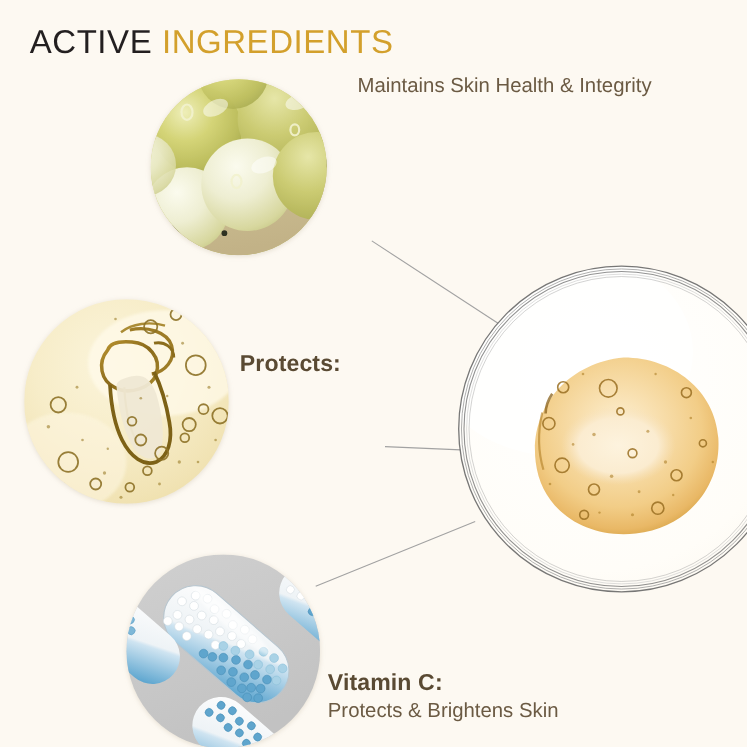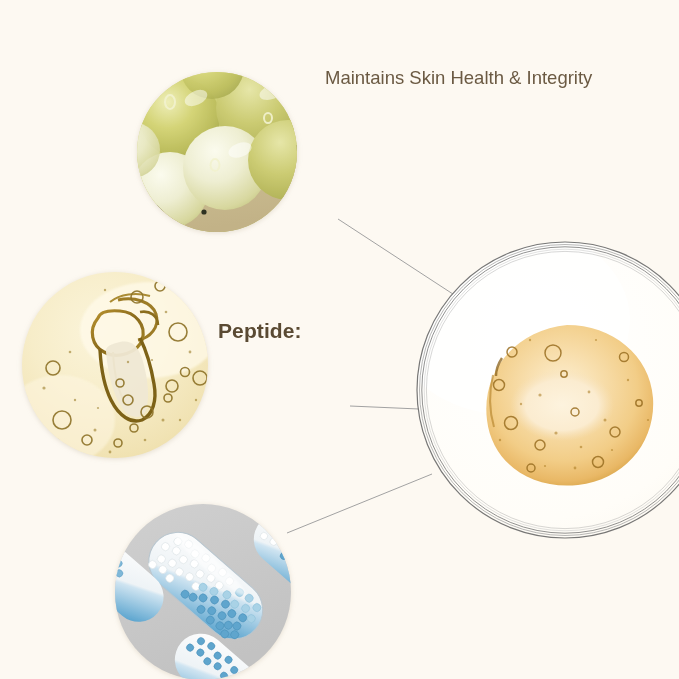--- a/index.html
+++ b/index.html
@@ -454,23 +454,31 @@
             <circle cx="200" cy="675" r="3.6"></circle>
               <circle cx="211" cy="672" r="3.6"></circle>
             <circle cx="226" cy="664" r="3.6"></circle>
               <circle cx="222" cy="675" r="3.6"></circle>
           </g>
         </g>
       </g>
     </g>
   </svg>
 
+  <div class="title">
+    <span class="w1">ACTIVE</span>
+    <span class="w2">INGREDIENTS</span>
+  </div>
 
   <div class="label-block" id="label-ceramide">
     <div class="desc">Maintains Skin Health &amp; Integrity</div>
   </div>
 
   <div class="label-block" id="label-peptide">
-    <div class="head">Peptide:</div>
+    <div class="head">Protects:</div>
   </div>
 
+  <div class="label-block" id="label-vitaminc">
+    <div class="head">Vitamin C:</div>
+    <div class="desc">Protects &amp; Brightens Skin</div>
+  </div>
 
 </div>
 
 </body></html>

